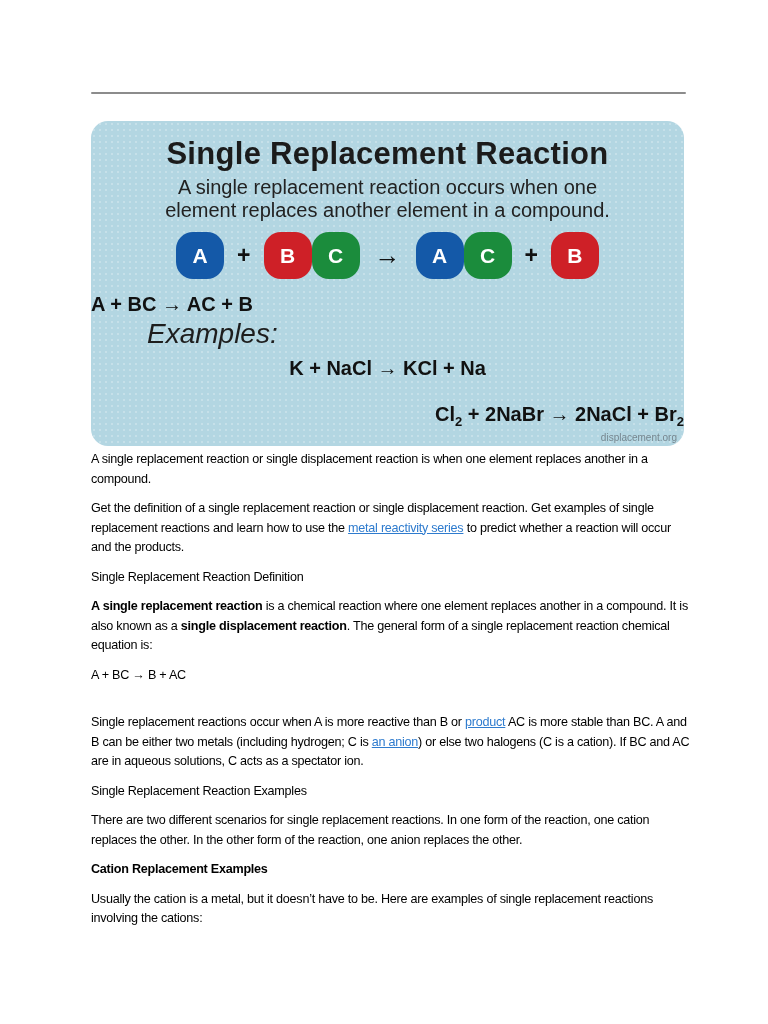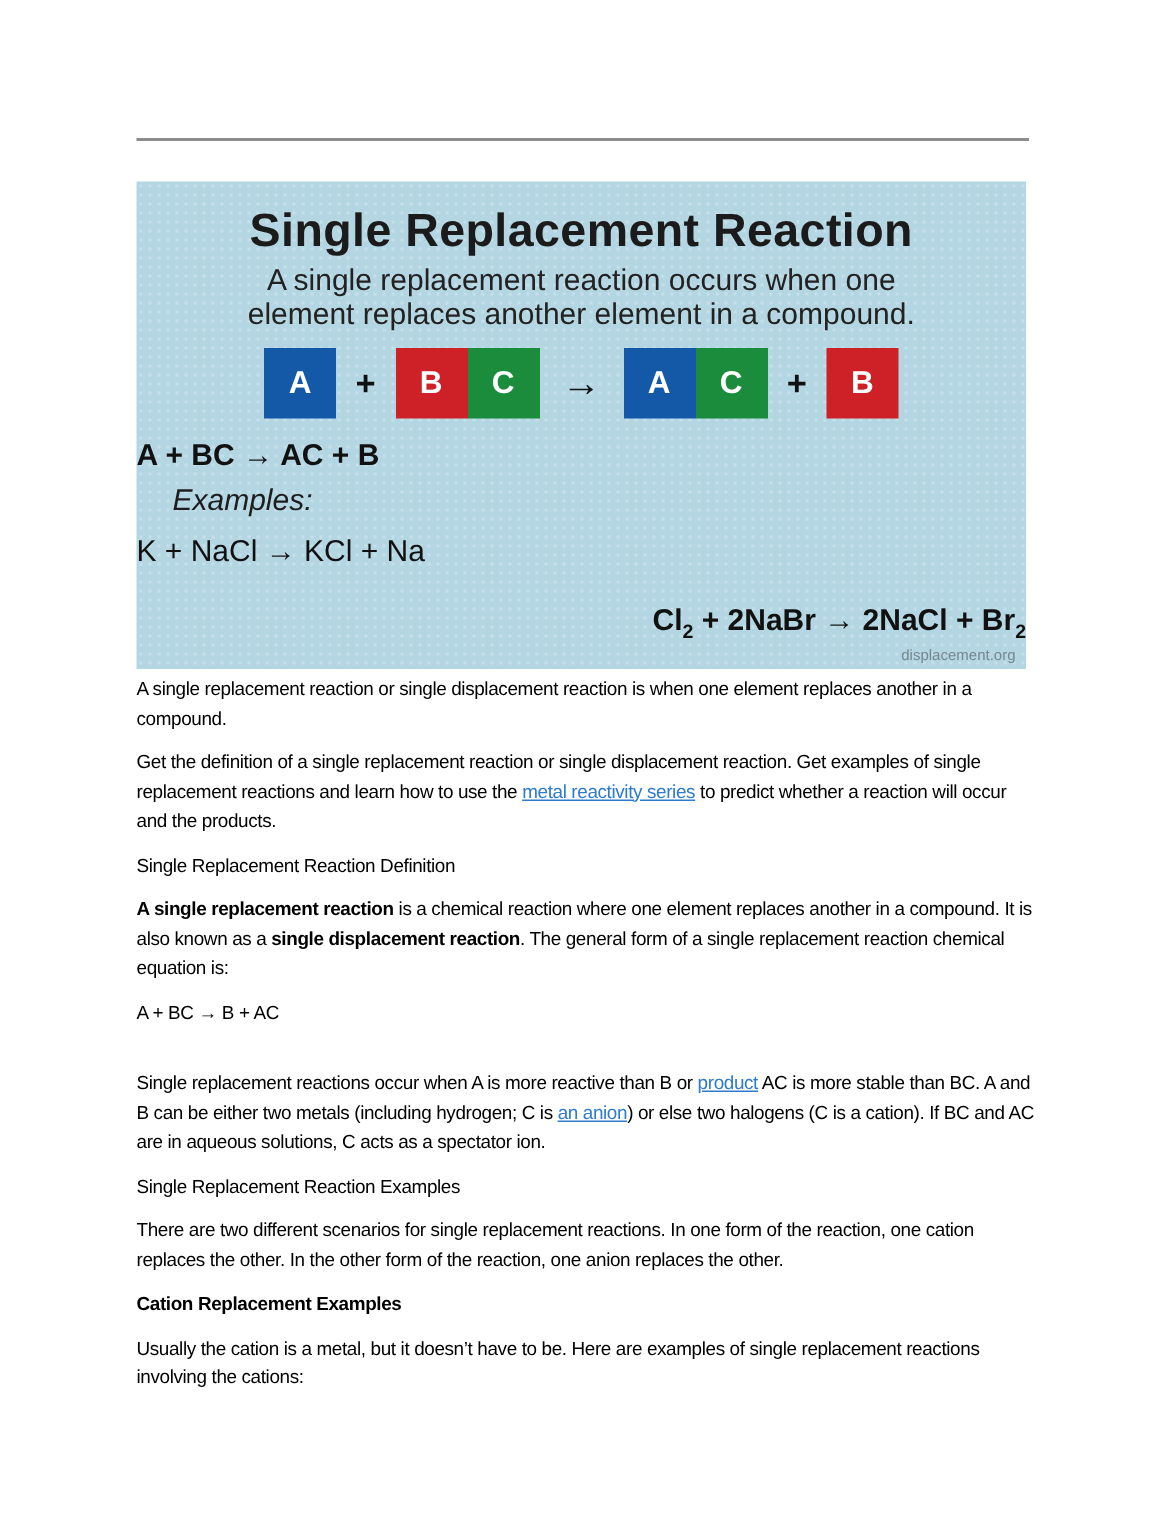--- a/index.html
+++ b/index.html
@@ -4,21 +4,21 @@
 <style>
   :root{
     --infographic-bg:#b3d6e2;
     --block-blue:#1459a8;
     --block-red:#ce2027;
     --block-green:#1b8c3c;
     --link:#2e7bce;
     --divider:#8c8c8c;
     --attribution:#75868f;
   }
-  *{margin:0;padding:0;box-sizing:border-box;}
+  *{margin:0;padding:0;box-sizing:border-box;border-radius:17px;}
   html,body{width:768px;background:#ffffff;}
   body{
     height:1024px;
     font-family:"Liberation Sans", sans-serif;
     color:#000;
     position:relative;
     overflow:hidden;
   }
   .page{
     position:absolute;
@@ -82,31 +82,31 @@
   .op.arrow{font-size:26px;font-weight:600;margin:0 15px;}
   .ig-eq{
     margin-top:14px;
     font-size:20px;
     font-weight:700;
     line-height:22px;
     color:#111;
   }
   .ig-examples{
     margin-top:7px;
-    margin-left:24px;
-    font-size:20px;
+    margin-left:56px;
+    font-size:28px;
     font-style:italic;
     line-height:24px;
     color:#1d1d1d;
   }
   .ig-ex1{
     margin-top:11px;
-    text-align:left;
+    text-align:center;
     font-size:20px;
-    font-weight:400;
+    font-weight:700;
     line-height:22px;
     color:#111;
   }
   .ig-ex2{
     margin-top:23px;
     text-align:right;
     font-size:20px;
     font-weight:700;
     line-height:24px;
     color:#111;

